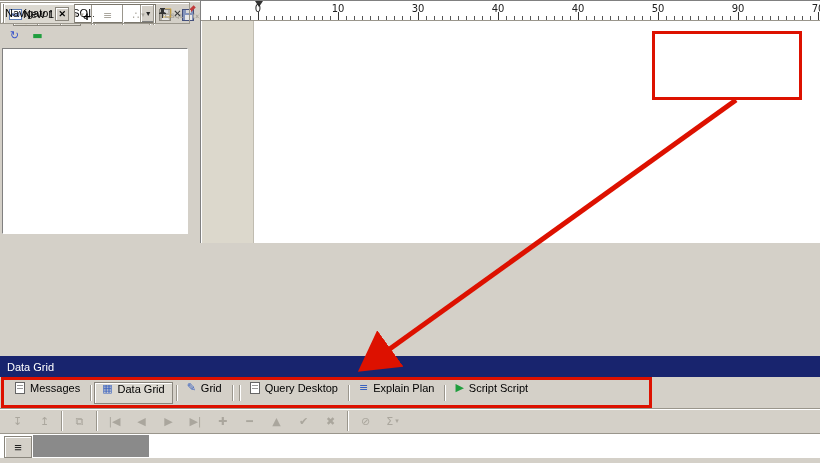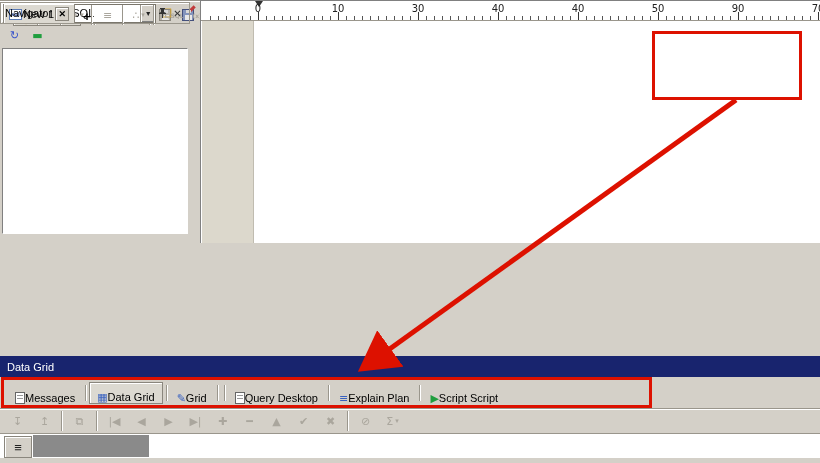--- a/index.html
+++ b/index.html
@@ -114,21 +114,21 @@
            border-left:4px solid transparent; border-right:4px solid transparent; border-top:6px solid #333; }
   #editor-body { position:absolute; left:0; top:20px; right:0; bottom:0; background:#fff; }
   #editor-gutter { position:absolute; left:1px; top:0; width:52px; bottom:0; background:#dcd8cc;
            border-right:1px solid #c0bcb0; }
   
   #dg-titlebar { position:absolute; left:0; top:356px; width:820px; height:21px;
                  background:#18246e; color:#fff; display:flex; align-items:center; padding-left:7px;
                  font-size:11px; }
   #bottom-tabbar { position:absolute; left:0; top:377px; width:820px; height:31px;
                  display:flex; align-items:center; padding-left:8px; background:#d4d0c8; }
-  .btab { display:inline-flex; align-items:flex-end; height:22px; padding:0 7px; white-space:nowrap; }
+  .btab { display:inline-flex; align-items:flex-start; gap:5px; height:22px; padding:0 7px; white-space:nowrap; }
   .btab.sel { border:1px solid #8a867d; background:#dcd9d1; box-shadow:1px 1px 0 #fff inset; }
   .btab .bic { font-family:"DejaVu Sans",sans-serif; font-size:11px; }
   .tabsep { width:1px; height:16px; background:#9a968c; box-shadow:1px 0 0 #fff; margin:0 3px; }
   #grid-toolbar { position:absolute; left:0; top:408px; width:820px; height:25px;
                  display:flex; align-items:center; padding-left:4px;
                  border-top:1px solid #9a968c; box-shadow:0 1px 0 #fff inset; }
   #grid-toolbar .tb-btn { margin:0 3px; }
   #grid-area { position:absolute; left:0; top:433px; width:820px; height:30px;
                background:#fff; border-top:1px solid #9a968c; }
   #grid-menu-btn { position:absolute; left:4px; top:2px; width:28px; height:22px;

